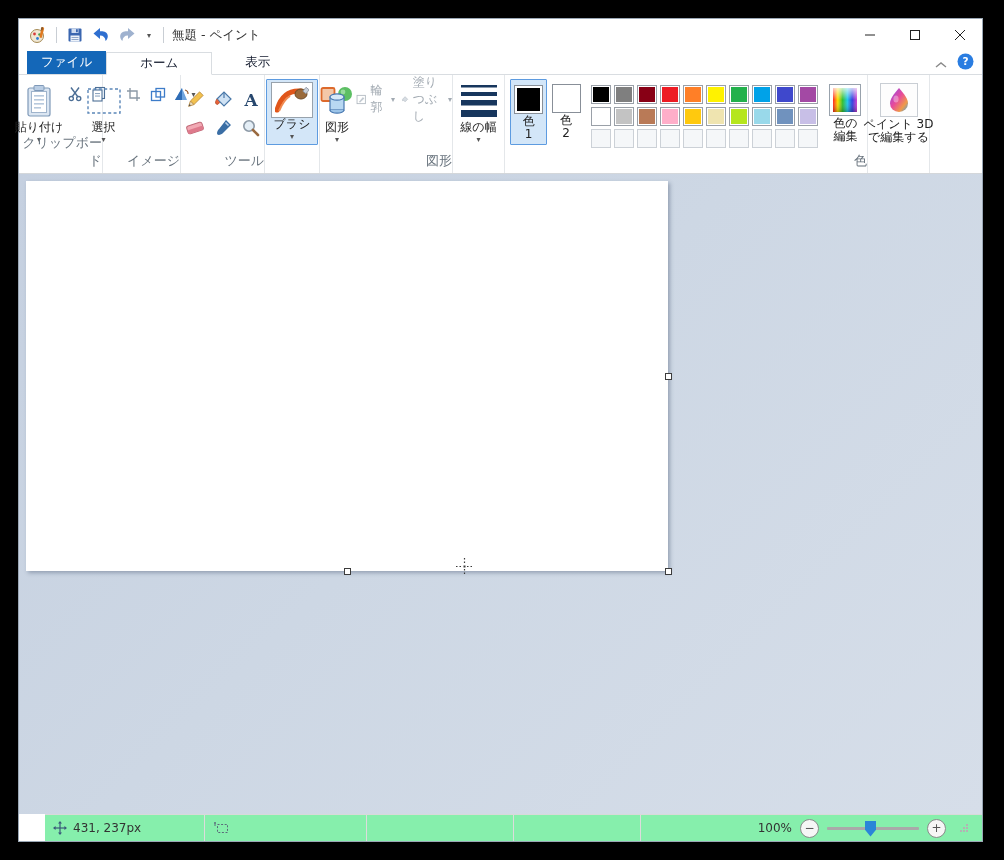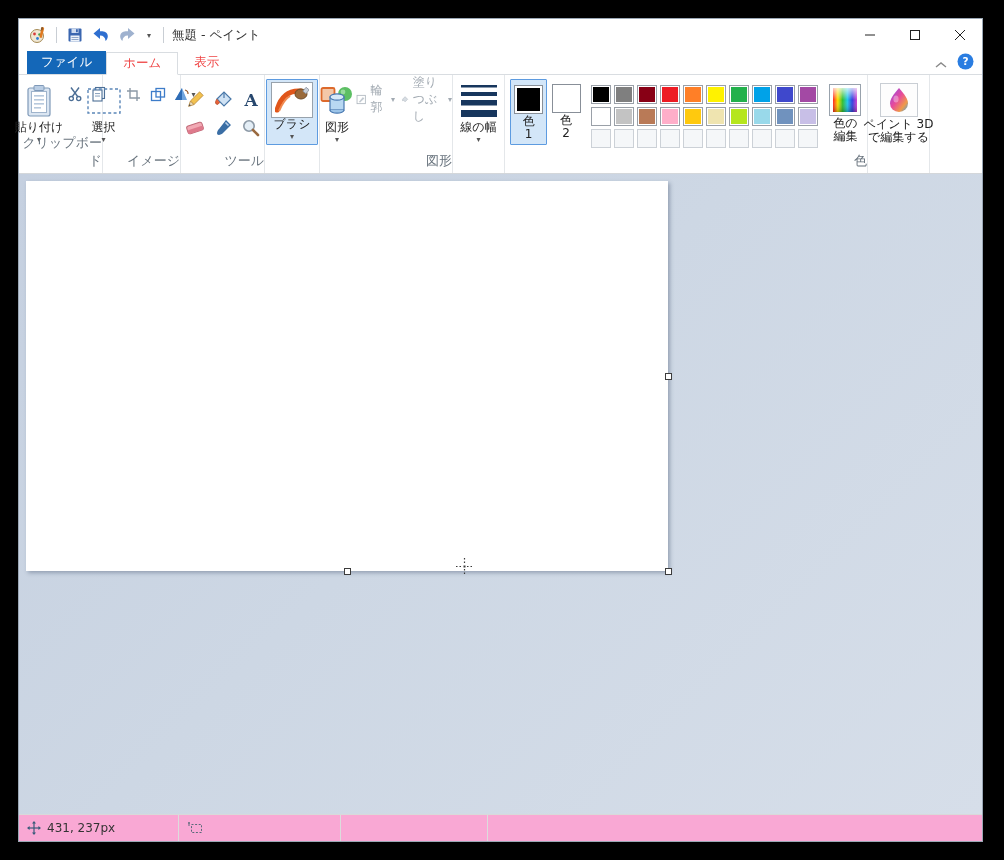--- a/index.html
+++ b/index.html
@@ -12,21 +12,21 @@
   .qat{display:flex;align-items:center;gap:6px;padding-left:9px;}
   .qat-sep{width:1px;height:16px;background:#c9ced4;margin:0 2px;}
   .qat-btn{display:flex;align-items:center;justify-content:center;width:20px;height:20px;cursor:default;}
   .title-text{font-size:12.5px;color:#333;margin-left:6px;white-space:nowrap;}
   .win-controls{margin-left:auto;display:flex;height:32px;}
   .win-btn{width:45px;height:32px;display:flex;align-items:center;justify-content:center;}
   
   .tabrow{height:23px;display:flex;align-items:flex-end;flex:0 0 auto;background:#fff;
     border-bottom:1px solid #d9dde1;position:relative;padding-left:8px;}
   .tab{height:23px;display:flex;align-items:center;justify-content:center;font-size:12.5px;
-    padding:0 16px;color:#ef4444;box-sizing:border-box;}
+    padding:0 33px;color:#0f172a;box-sizing:border-box;}
   .tab.file{background:#1467b8;color:#fff;padding:0 14px;}
   .tab.active{background:#fff;border:1px solid #d9dde1;border-bottom:1px solid #fff;margin-bottom:-1px;}
   .ribbon-right{position:absolute;right:8px;top:2px;display:flex;align-items:center;gap:10px;}
   
   .ribbon{height:98px;flex:0 0 auto;background:#fff;border-bottom:1px solid #d4d7da;
     display:flex;align-items:stretch;padding-left:3px;}
   .rgroup{position:relative;box-sizing:border-box;border-right:1px solid #e4e7ea;
     display:flex;align-items:flex-start;justify-content:center;padding-top:4px;}
   .rgroup:last-child{border-right:none;}
   .grp-label{position:absolute;bottom:3px;left:0;right:0;text-align:right;font-size:13px;color:#68737d;}
@@ -49,22 +49,22 @@
   .editcolors-frame{width:30px;height:30px;background:#fff;border:1px solid #98a2ac;display:flex;align-items:center;justify-content:center;}
   .p3dbox{width:36px;height:32px;background:#fdfdfd;border:1px solid #c9ced4;display:flex;align-items:center;justify-content:center;}
   .two-line{font-size:12px;color:#222;line-height:13px;text-align:center;white-space:nowrap;}
   
   .workarea{position:relative;flex:1 1 auto;background:linear-gradient(135deg,#c5d0e0 0%,#cdd7e4 45%,#d6dee9 100%);overflow:hidden;}
   .canvas{position:absolute;left:7px;top:7px;width:642px;height:390px;background:#fff;
     box-shadow:2px 2px 4px rgba(80,95,120,0.45);}
   .handle{position:absolute;width:7px;height:7px;background:#fff;border:1px solid #3c3c3c;box-sizing:border-box;}
   .cursor-cross{position:absolute;left:437px;top:384px;}
   
-  .statusbar{height:26px;flex:0 0 auto;background:#f9a8d4;border-top:1px solid #d9d9d9;
-    display:flex;align-items:center;font-size:12px;color:#333;}
+  .statusbar{height:26px;flex:0 0 auto;background:#86efac;border-top:1px solid #d9d9d9;
+    display:flex;align-items:center;font-size:12px;color:#333;margin-left:26px;}
   .ssec{height:100%;display:flex;align-items:center;gap:6px;border-right:1px solid #dcdcdc;box-sizing:border-box;padding:0 8px;}
   .ssec:last-child{border-right:none;}
   .zoomwrap{display:flex;align-items:center;gap:8px;margin-left:auto;padding-right:4px;}
   .zbtn{width:17px;height:17px;border:1px solid #8a8a8a;border-radius:50%;display:flex;align-items:center;
     justify-content:center;font-size:12px;color:#555;background:#f6f6f6;line-height:1;}
   .ztrack{position:relative;width:92px;height:3px;background:#a9a9a9;border-radius:1px;}
   .zthumb{position:absolute;left:38px;top:-6px;width:11px;height:16px;background:#2a86d8;
     clip-path:polygon(0 0,100% 0,100% 58%,50% 100%,0 58%);}
   .grip{display:flex;flex-direction:column;align-items:flex-end;gap:1px;margin-left:6px;margin-right:2px;}
   .grip .r{display:flex;gap:1px;}
@@ -481,16 +481,40 @@
         <span>431, 237px</span>
       </div>
       <div class="ssec" style="width:162px;">
         <svg width="16" height="14" viewBox="0 0 16 14">
           <path d="M2 5 L2 1 M1 2 L3 2" stroke="#5a6a7a" stroke-width="1"></path>
           <rect x="4.5" y="3.5" width="10" height="8" fill="none" stroke="#5a6a7a" stroke-width="1" stroke-dasharray="2 1.6"></rect>
         </svg>
       </div>
       <div class="ssec" style="width:147px;"></div>
       <div class="ssec" style="width:127px;"></div>
+      <div class="ssec" style="flex:1;">
+        <div class="zoomwrap">
+          <span>100%</span>
+          <span class="zbtn">−</span>
+          <span class="ztrack">
+            <span class="zthumb"></span>
+          </span>
+          <span class="zbtn">+</span>
+          <span class="grip">
+            <span class="r">
+                <i></i>
+              </span>
+            <span class="r">
+                <i></i>
+                <i></i>
+              </span>
+            <span class="r">
+                <i></i>
+                <i></i>
+                <i></i>
+              </span>
+          </span>
+        </div>
+      </div>
     </div>
 
   </div>
 </div>
 
 </body></html>

